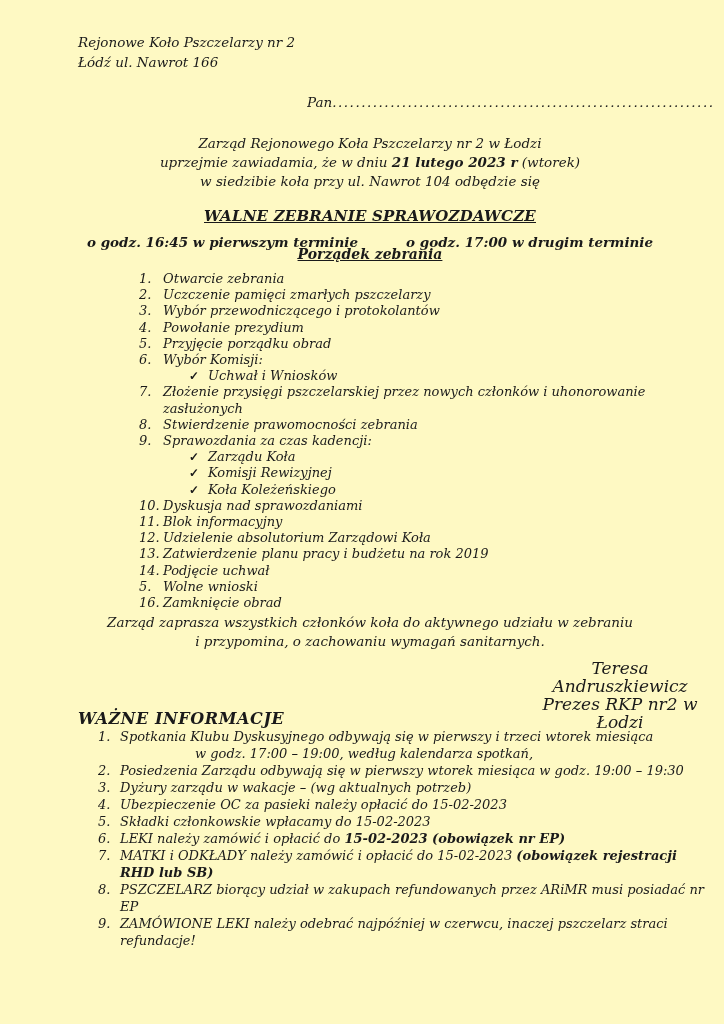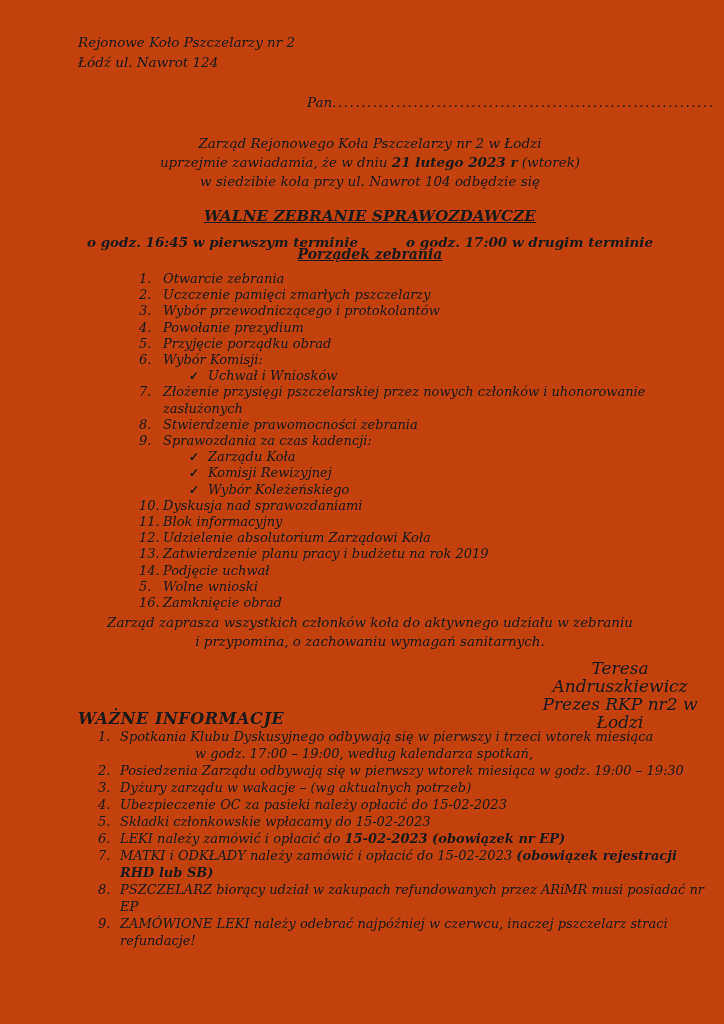--- a/index.html
+++ b/index.html
@@ -1,20 +1,20 @@
 <!DOCTYPE html>
 <html lang="pl"><head>
 <meta charset="utf-8">
 <style>
   html, body { margin:0; padding:0; background:#e9e9e9; }
   .page {
     position:relative;
     width:724px; height:1024px;
     margin:0 auto;
-    background:#c2410c;
+    background:#fef9c3;
     color:#1a1a1a;
     font-family:"DejaVu Serif", serif;
     font-style:italic;
     overflow:hidden;
   }
   .org { position:absolute; left:78px; top:32px; font-size:13.5px; line-height:20px; }
   .pan-line { position:absolute; left:307px; top:94px; width:408px; font-size:13.5px; white-space:nowrap; overflow:hidden; }
   .pan-dots { letter-spacing:1.5px; }
   .notice { position:absolute; left:50px; width:640px; top:134px; text-align:center; font-size:13.5px; line-height:19px; }
   .notice b { font-weight:bold; }
@@ -35,21 +35,21 @@
   .itext b { font-weight:bold; }
   .iline2 { margin-left:117px; line-height:17px; }
 </style>
 </head>
 <body>
 
 <div class="page">
 
   <div class="org">
     <div>Rejonowe Koło Pszczelarzy nr 2</div>
-    <div>Łódź ul. Nawrot 124</div>
+    <div>Łódź ul. Nawrot 166</div>
   </div>
 
   <div class="pan-line"><span>Pan</span><span class="pan-dots">............................................................................................</span></div>
 
   <div class="notice">
     <div>Zarząd Rejonowego Koła Pszczelarzy nr 2 w Łodzi</div>
     <div><span>uprzejmie zawiadamia, że w dniu </span><b>21 lutego 2023 r</b><span> (wtorek)</span></div>
     <div>w siedzibie koła przy ul. Nawrot 104 odbędzie się</div>
     <div class="notice-title">WALNE ZEBRANIE SPRAWOZDAWCZE</div>
     <div class="times">
@@ -104,21 +104,21 @@
     <div class="asub">
         <span class="acheck">✓</span>
         <span>Zarządu Koła</span>
       </div>
     <div class="asub">
         <span class="acheck">✓</span>
         <span>Komisji Rewizyjnej</span>
       </div>
     <div class="asub">
         <span class="acheck">✓</span>
-        <span>Wybór Koleżeńskiego</span>
+        <span>Koła Koleżeńskiego</span>
       </div>
     <div class="arow">
         <span class="anum">10.</span>
         <span class="atext">Dyskusja nad sprawozdaniami</span>
       </div>
     <div class="arow">
         <span class="anum">11.</span>
         <span class="atext">Blok informacyjny</span>
       </div>
     <div class="arow">

